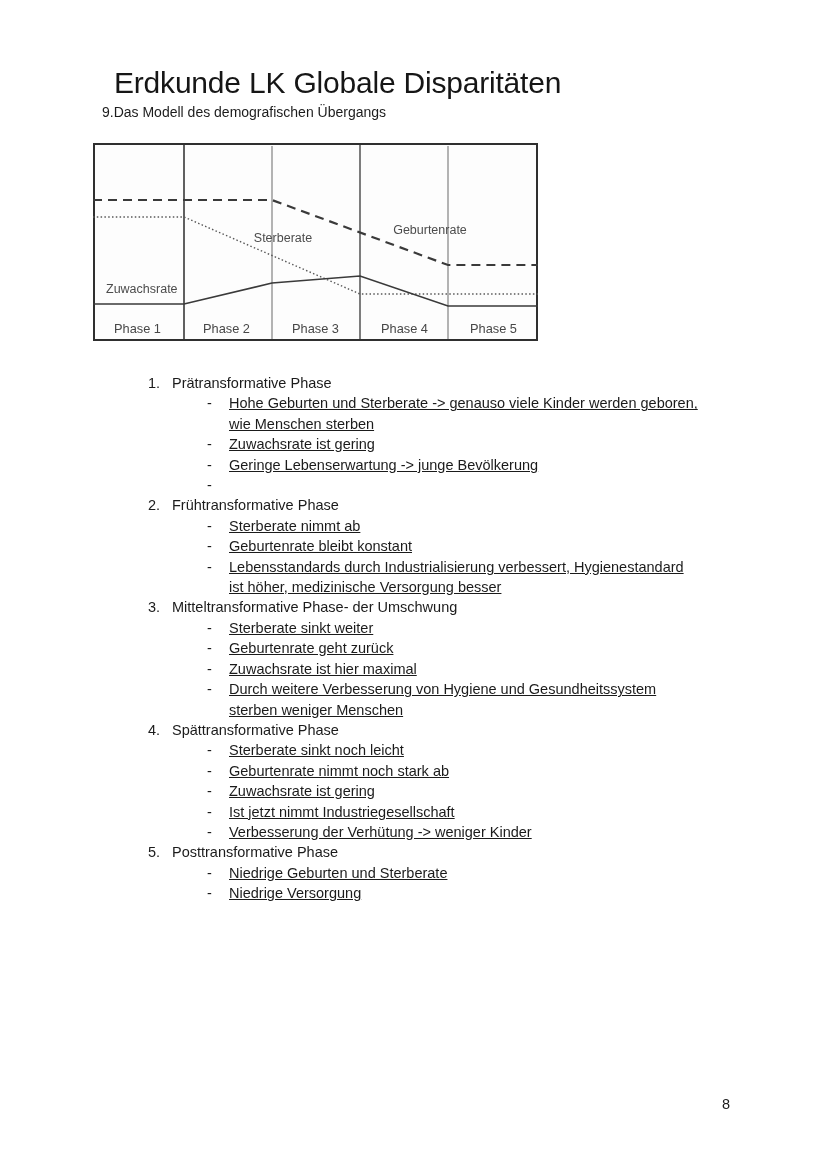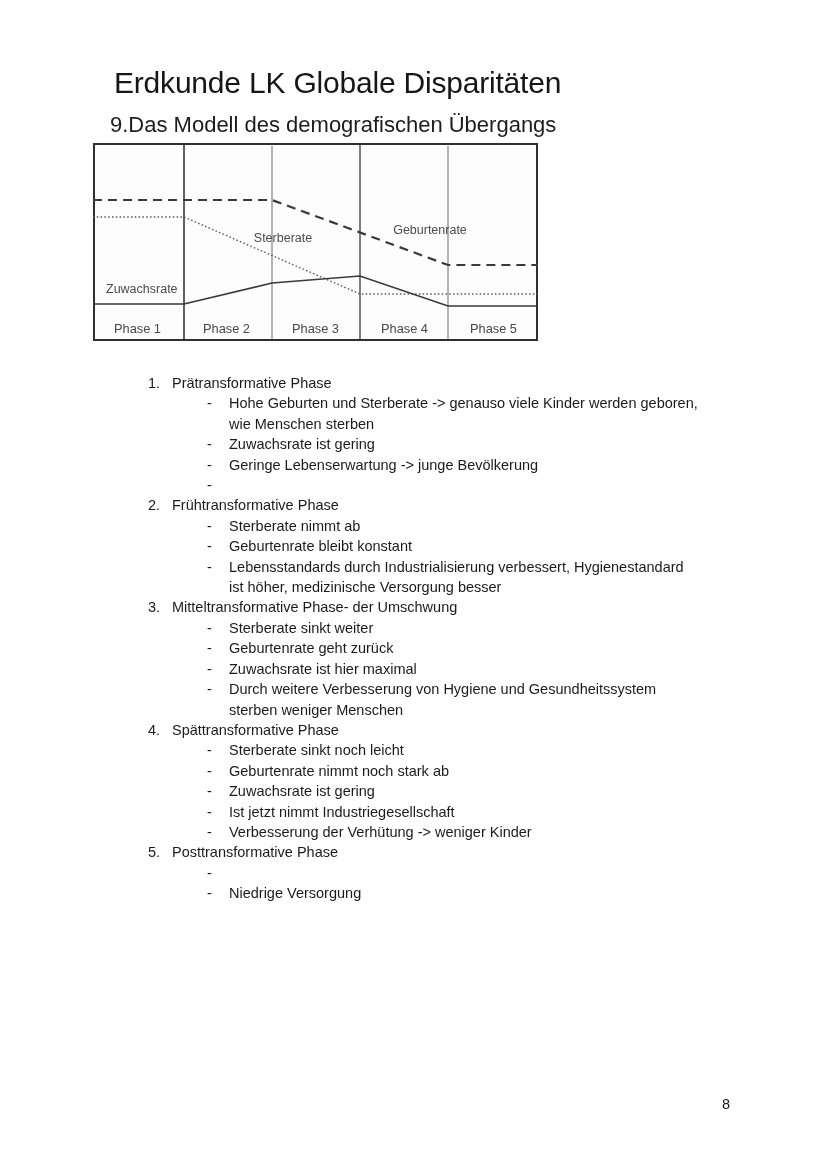--- a/index.html
+++ b/index.html
@@ -13,21 +13,21 @@
   }
   .page { position:absolute; inset:0; }
 
   .title {
     position:absolute; left:98px; top:50px;
     font-size:30px; font-weight:500; letter-spacing:-0.2px;
     color:#161616; margin:16px;
   }
   .subtitle {
     position:absolute; left:98px; top:100px;
-    font-size:22px; font-weight:500; color:#1c1c1c; margin:12px;
+    font-size:14px; font-weight:500; color:#1c1c1c; margin:4px;
   }
 
   .diagram {
     position:absolute; left:93px; top:143px;
     width:445px; height:198px;
   }
   .diagram svg { display:block; }
   .d-label {
     font-family:"Liberation Sans", sans-serif;
     font-size:12.5px; fill:#4c4c4c;
@@ -43,21 +43,21 @@
   .sections {
     position:absolute; left:148px; top:373px;
     font-size:14.5px; line-height:20.4px;
   }
   .section { display:flex; }
   .num { width:24px; flex:0 0 24px; }
   .sec-body { }
   .sec-heading { }
   .bullet { display:flex; }
   .dash { flex:0 0 22px; width:22px; margin-left:35px; }
-  .btext { max-width:470px; }
+  .btext { max-width:470px;text-decoration:underline; }
 
   .page-number {
     position:absolute; top:1096px; right:98px;
     font-size:14.5px; color:#1b1b1b;
   }
 </style>
 </head>
 <body>
 
 <div class="page">
@@ -181,20 +181,21 @@
         </div>
       </div>
     </div>
 
     <div class="section">
       <span class="num">5.</span>
       <div class="sec-body">
         <div class="sec-heading">Posttransformative Phase</div>
         <div class="bullet">
           <span class="dash">-</span>
+          <div class="btext">Niedrige Geburten und Sterberate</div>
         </div>
         <div class="bullet">
           <span class="dash">-</span>
           <div class="btext">Niedrige Versorgung</div>
         </div>
       </div>
     </div>
 
   </div>
 

